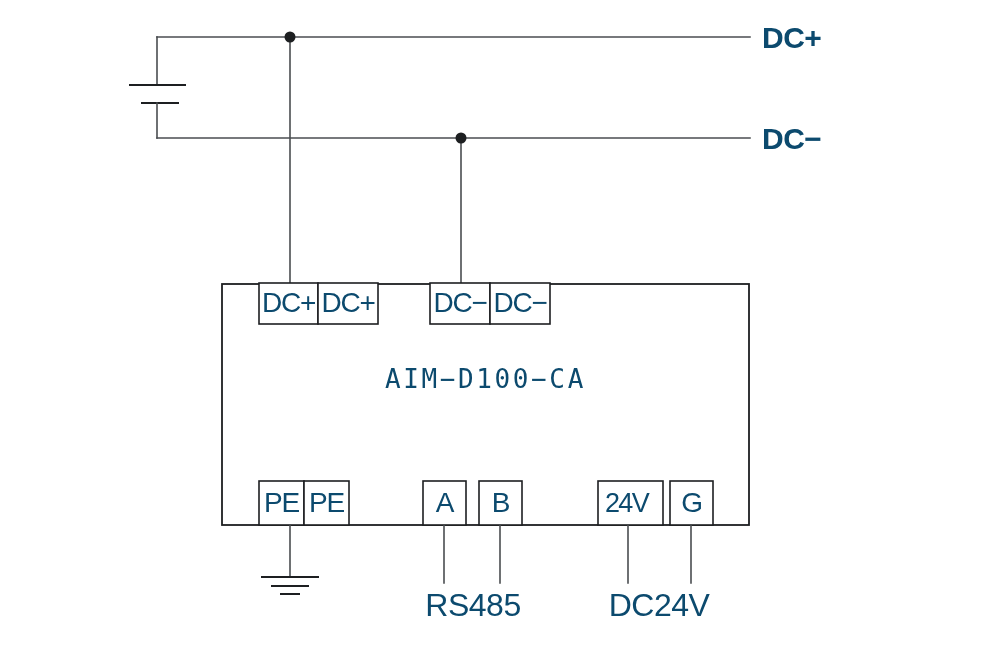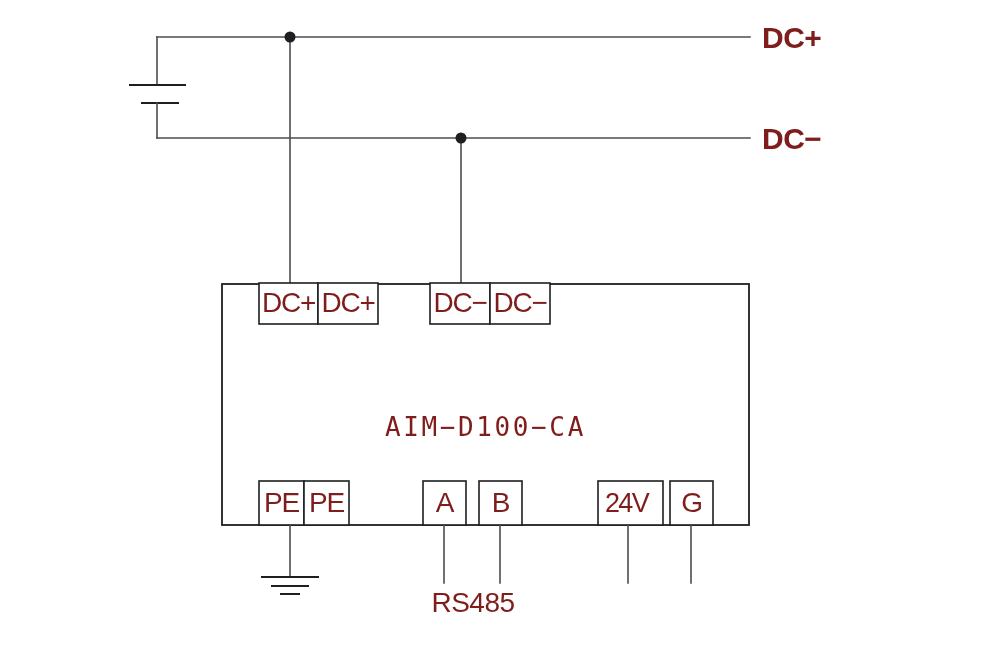--- a/index.html
+++ b/index.html
@@ -42,21 +42,21 @@
   .mainbox {
     stroke: #1d1f21;
     stroke-width: 1.8;
     fill: #ffffff;
   }
   .node {
     fill: #1d1f21;
   }
   .lbl {
     position: absolute;
-    color: #7f1d1d;
+    color: #0c4a6e;
     white-space: pre;
     line-height: 1;
   }
   .rail-label {
     font-family: "Liberation Sans", sans-serif;
     font-size: 30px;
     font-weight: 700;
     letter-spacing: -0.5px;
   }
   .term-label {
@@ -76,21 +76,21 @@
   .device-title {
     font-family: "DejaVu Sans Mono", monospace;
     font-size: 26px;
     font-weight: 400;
     letter-spacing: 2.6px;
     text-align: center;
     width: 100%;
   }
   .bottom-label {
     font-family: "Liberation Sans", sans-serif;
-    font-size: 28px;
+    font-size: 32px;
     font-weight: 400;
     letter-spacing: -0.5px;
     text-align: center;
   }
 </style>
 </head>
 <body>
 
 <div id="canvas">
 
@@ -163,24 +163,25 @@
   </svg>
 
   <div class="lbl rail-label" style="left:762px; top:23px;">DC+</div>
   <div class="lbl rail-label" style="left:762px; top:124px;">DC−</div>
 
   <div class="lbl term-label" style="left:259px; top:289px; width:59px;">DC+</div>
   <div class="lbl term-label" style="left:318px; top:289px; width:60px;">DC+</div>
   <div class="lbl term-label" style="left:430px; top:289px; width:60px;">DC−</div>
   <div class="lbl term-label" style="left:490px; top:289px; width:60px;">DC−</div>
 
-  <div class="lbl device-title" style="left:222px; top:366px; width:527px;margin-top:48px;">AIM−D100−CA</div>
+  <div class="lbl device-title" style="left:222px; top:366px; width:527px;">AIM−D100−CA</div>
 
   <div class="lbl term-label" style="left:259px; top:489px; width:45px;">PE</div>
   <div class="lbl term-label" style="left:304px; top:489px; width:45px;">PE</div>
   <div class="lbl term-label" style="left:423px; top:489px; width:43px;">A</div>
   <div class="lbl term-label" style="left:479px; top:489px; width:43px;">B</div>
   <div class="lbl term-label-sm" style="left:598px; top:490px; width:57px;">24V</div>
   <div class="lbl term-label" style="left:670px; top:489px; width:43px;">G</div>
 
   <div class="lbl bottom-label" style="left:402px; top:589px; width:142px;">RS485</div>
+  <div class="lbl bottom-label" style="left:588px; top:589px; width:142px;">DC24V</div>
 
 </div>
 
 </body></html>

